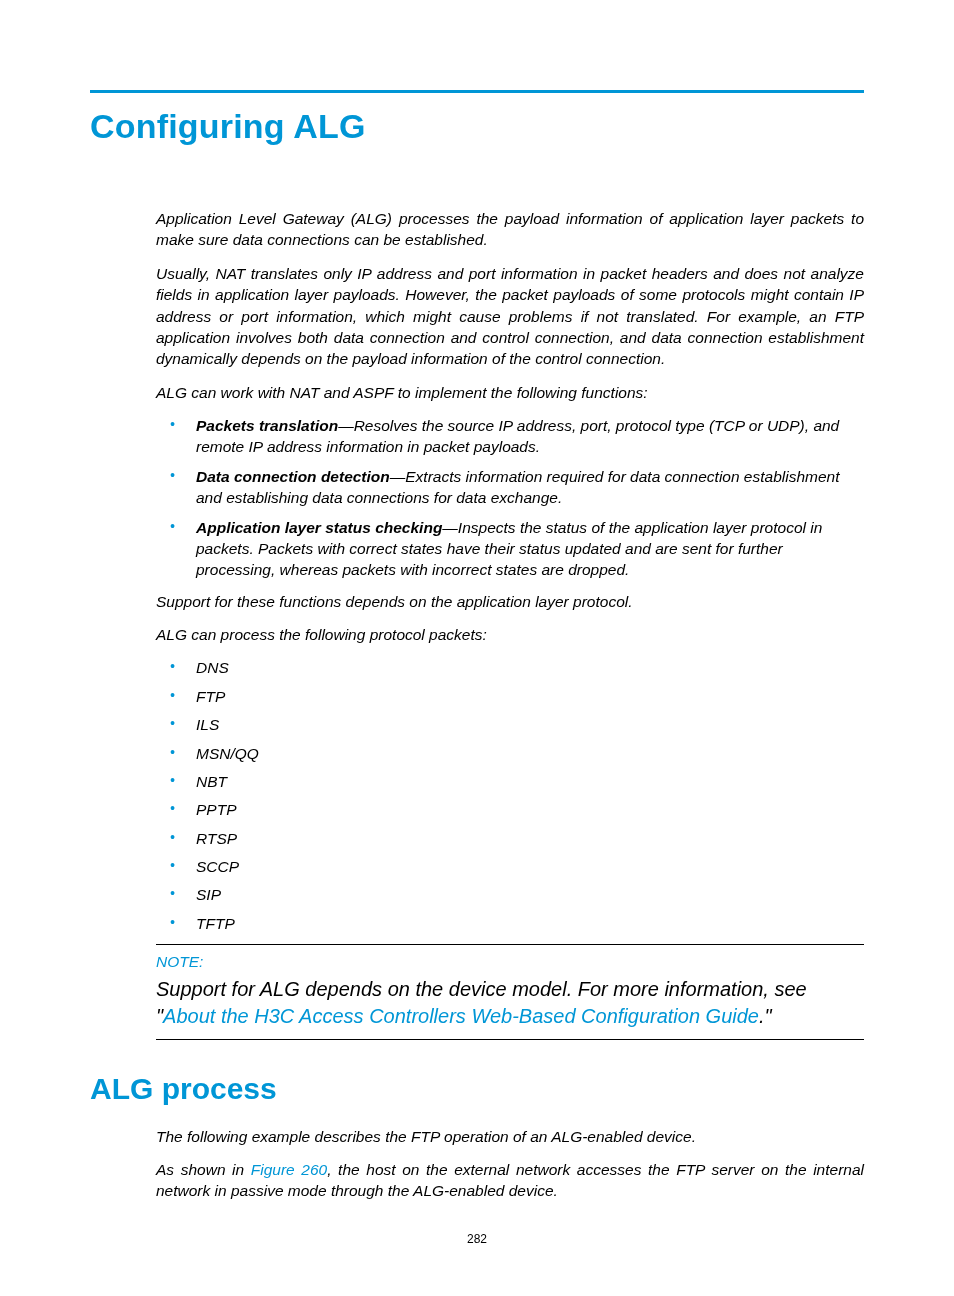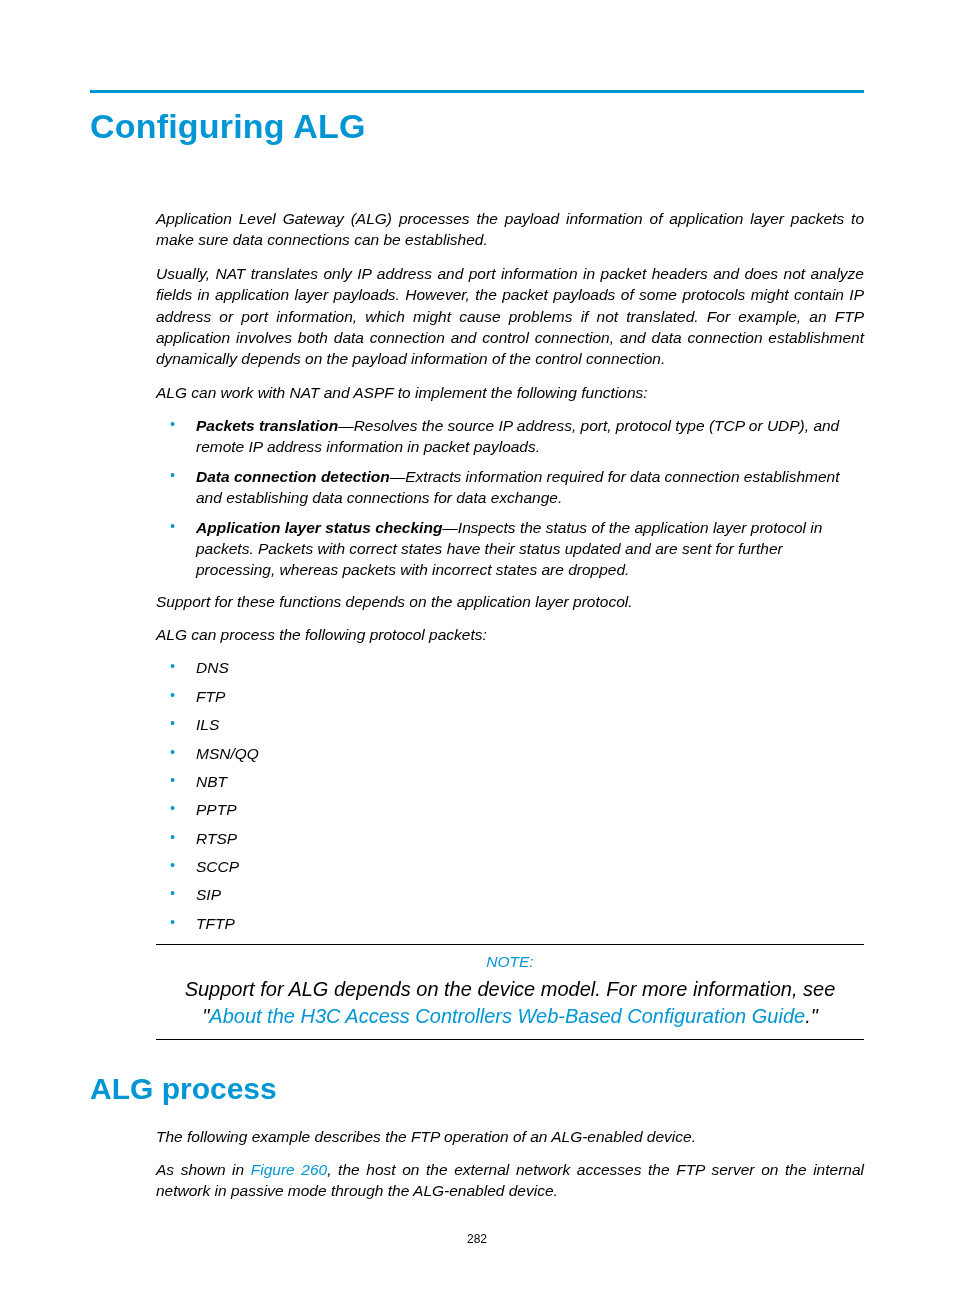--- a/index.html
+++ b/index.html
@@ -66,21 +66,20 @@
     margin-bottom: 7px;
   }
   .bold {
     font-weight: bold;
   }
   .note-box {
     border-top: 1px solid #000;
     border-bottom: 1px solid #000;
     padding: 6px 0 8px 0;
     margin-top: 10px;
-    text-align: center;
   }
   .note-label {
     color: #0096d6;
     font-size: 15.5px;
     margin-bottom: 3px;
   }
   .note-text {
     font-size: 20px;
     line-height: 1.38;
   }

